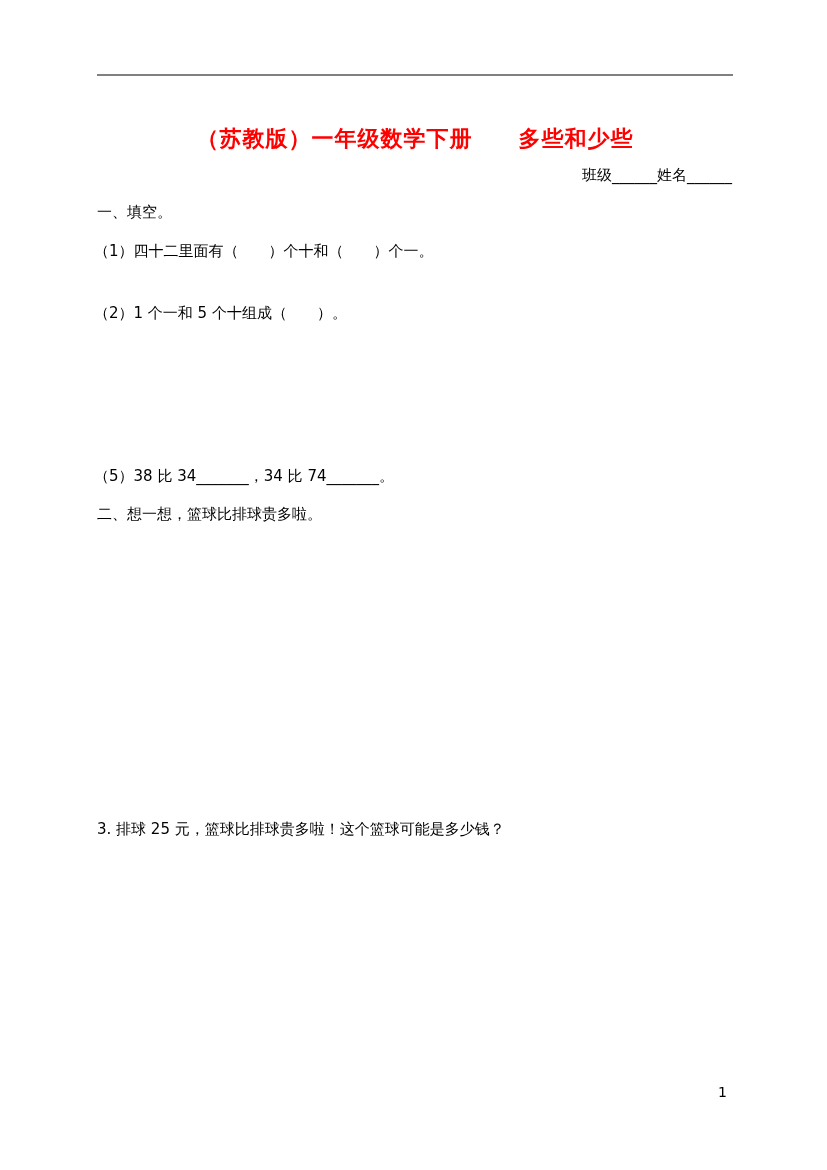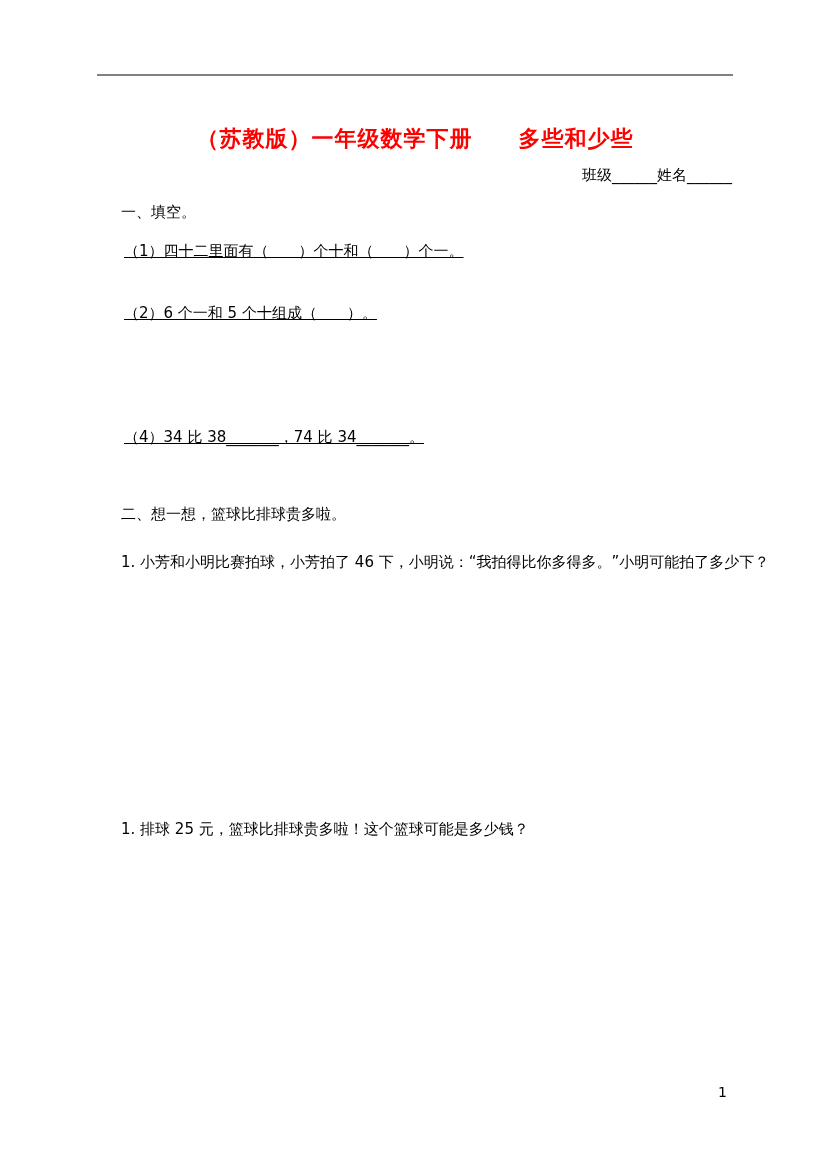--- a/index.html
+++ b/index.html
@@ -45,25 +45,23 @@
     color: #000000;
     white-space: nowrap;
   }
   .line {
     position: absolute;
     left: 97px;
     width: 680px;
     font-size: 15px;
     color: #000000;
     white-space: nowrap;
-    margin-left: 24px;
   }
   .indent {
-    left: 100px;
-    text-decoration: underline;
+    left: 94px;
   }
   .page-number {
     position: absolute;
     left: 718px;
     top: 1084px;
     font-size: 14px;
     color: #000000;
   }
 </style>
 </head>
@@ -74,29 +72,28 @@
   <div class="top-rule"></div>
 
   <h1 class="title">（苏教版）一年级数学下册　　多些和少些</h1>
 
   <div class="name-line">班级______姓名______</div>
 
   <div class="line" style="top:203px">一、填空。</div>
 
   <div class="line indent" style="top:242px">（1）四十二里面有（　　）个十和（　　）个一。</div>
 
-  <div class="line indent" style="top:304px">（2）6 个一和 5 个十组成（　　）。</div>
+  <div class="line indent" style="top:304px">（2）1 个一和 5 个十组成（　　）。</div>
 
 
-  <div class="line indent" style="top:428px">（4）34 比 38_______，74 比 34_______。</div>
 
+  <div class="line indent" style="top:467px">（5）38 比 34_______，34 比 74_______。</div>
 
   <div class="line" style="top:505px">二、想一想，篮球比排球贵多啦。</div>
 
-  <div class="line" style="top:553px">1. 小芳和小明比赛拍球，小芳拍了 46 下，小明说：“我拍得比你多得多。”小明可能拍了多少下？</div>
 
 
-  <div class="line" style="top:820px">1. 排球 25 元，篮球比排球贵多啦！这个篮球可能是多少钱？</div>
+  <div class="line" style="top:820px">3. 排球 25 元，篮球比排球贵多啦！这个篮球可能是多少钱？</div>
 
 
   <div class="page-number">1</div>
 
 </div>
 
 </body></html>

